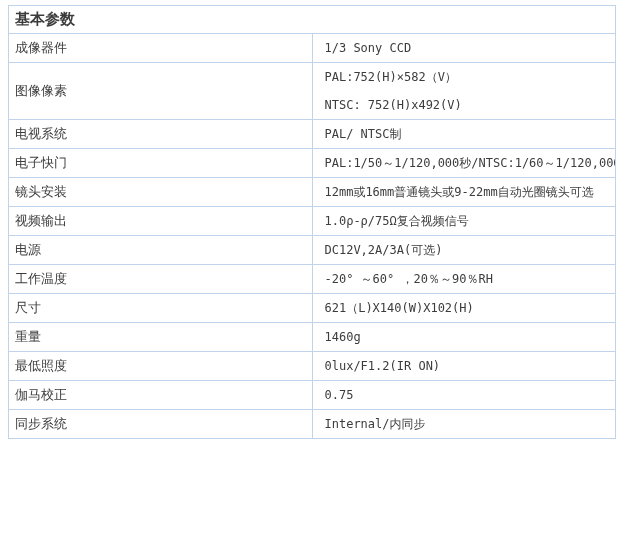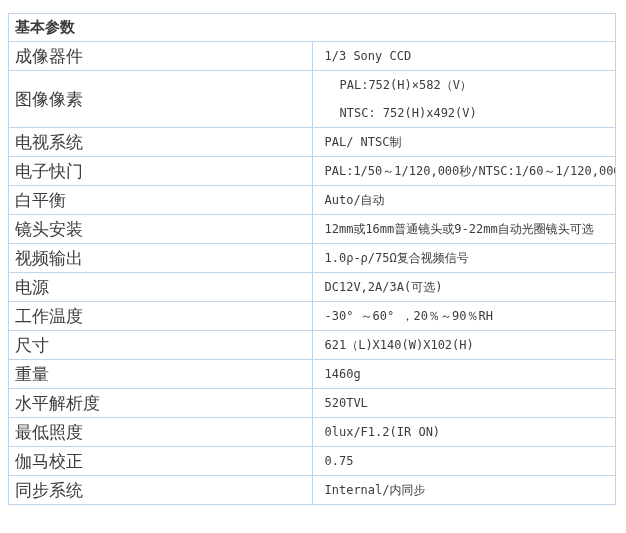--- a/index.html
+++ b/index.html
@@ -3,21 +3,21 @@
 <meta charset="utf-8">
 <style>
   html, body {
     margin: 0; padding: 0;
     width: 626px; height: 533px;
     background: #ffffff;
     overflow: hidden;
   }
   .wrap {
     position: absolute;
-    left: 8px; top: 13px;
+    left: 8px; top: 5px;
   }
   table.spec {
     border-collapse: collapse;
     table-layout: fixed;
     width: 608px;
     background: #ffffff;
   }
   table.spec td {
     border: 1px solid #bfd4ea;
     vertical-align: middle;
@@ -30,32 +30,31 @@
     font-family: "DejaVu Sans", "Liberation Sans", sans-serif;
     font-size: 15px;
     font-weight: bold;
     color: #000000;
     padding: 0 0 0 6px;
   }
   td.label {
     width: 134px;
     height: 28px;
     font-family: Liberation Sans, sans-serif;
-    font-size: 17px;
+    font-size: 13px;
     padding: 0 0 0 6px;
   }
   td.value {
     font-family: "DejaVu Sans Mono", "Liberation Mono", monospace;
     font-size: 12px;
     padding: 0 4px 0 12px;
   }
   td.value.multi div {
     height: 28px;
     line-height: 28px;
-    margin-left: 15px;
   }
 </style>
 </head>
 <body>
 
 <div class="wrap">
   <table class="spec">
     <tbody>
         <tr>
       <td class="title-cell" colspan="2">基本参数</td>
@@ -78,59 +77,51 @@
       <td class="label">电视系统</td>
       <td class="value">PAL/ NTSC制</td>
     </tr>
 
 
     <tr>
       <td class="label">电子快门</td>
       <td class="value">PAL:1/50～1/120,000秒/NTSC:1/60～1/120,000秒可调</td>
     </tr>
 
-    <tr>
-      <td class="label">白平衡</td>
-      <td class="value">Auto/自动</td>
-    </tr>
 
     <tr>
       <td class="label">镜头安装</td>
       <td class="value">12mm或16mm普通镜头或9-22mm自动光圈镜头可选</td>
     </tr>
 
     <tr>
       <td class="label">视频输出</td>
       <td class="value">1.0ρ-ρ/75Ω复合视频信号</td>
     </tr>
 
     <tr>
       <td class="label">电源</td>
       <td class="value">DC12V,2A/3A(可选)</td>
     </tr>
 
     <tr>
       <td class="label">工作温度</td>
-      <td class="value">-30° ～60° ，20％～90％RH</td>
+      <td class="value">-20° ～60° ，20％～90％RH</td>
     </tr>
 
     <tr>
       <td class="label">尺寸</td>
       <td class="value">621（L)X140(W)X102(H)</td>
     </tr>
 
     <tr>
       <td class="label">重量</td>
       <td class="value">1460g</td>
     </tr>
 
-    <tr>
-      <td class="label">水平解析度</td>
-      <td class="value">520TVL</td>
-    </tr>
 
     <tr>
       <td class="label">最低照度</td>
       <td class="value">0lux/F1.2(IR ON)</td>
     </tr>
 
     <tr>
       <td class="label">伽马校正</td>
       <td class="value">0.75</td>
     </tr>

